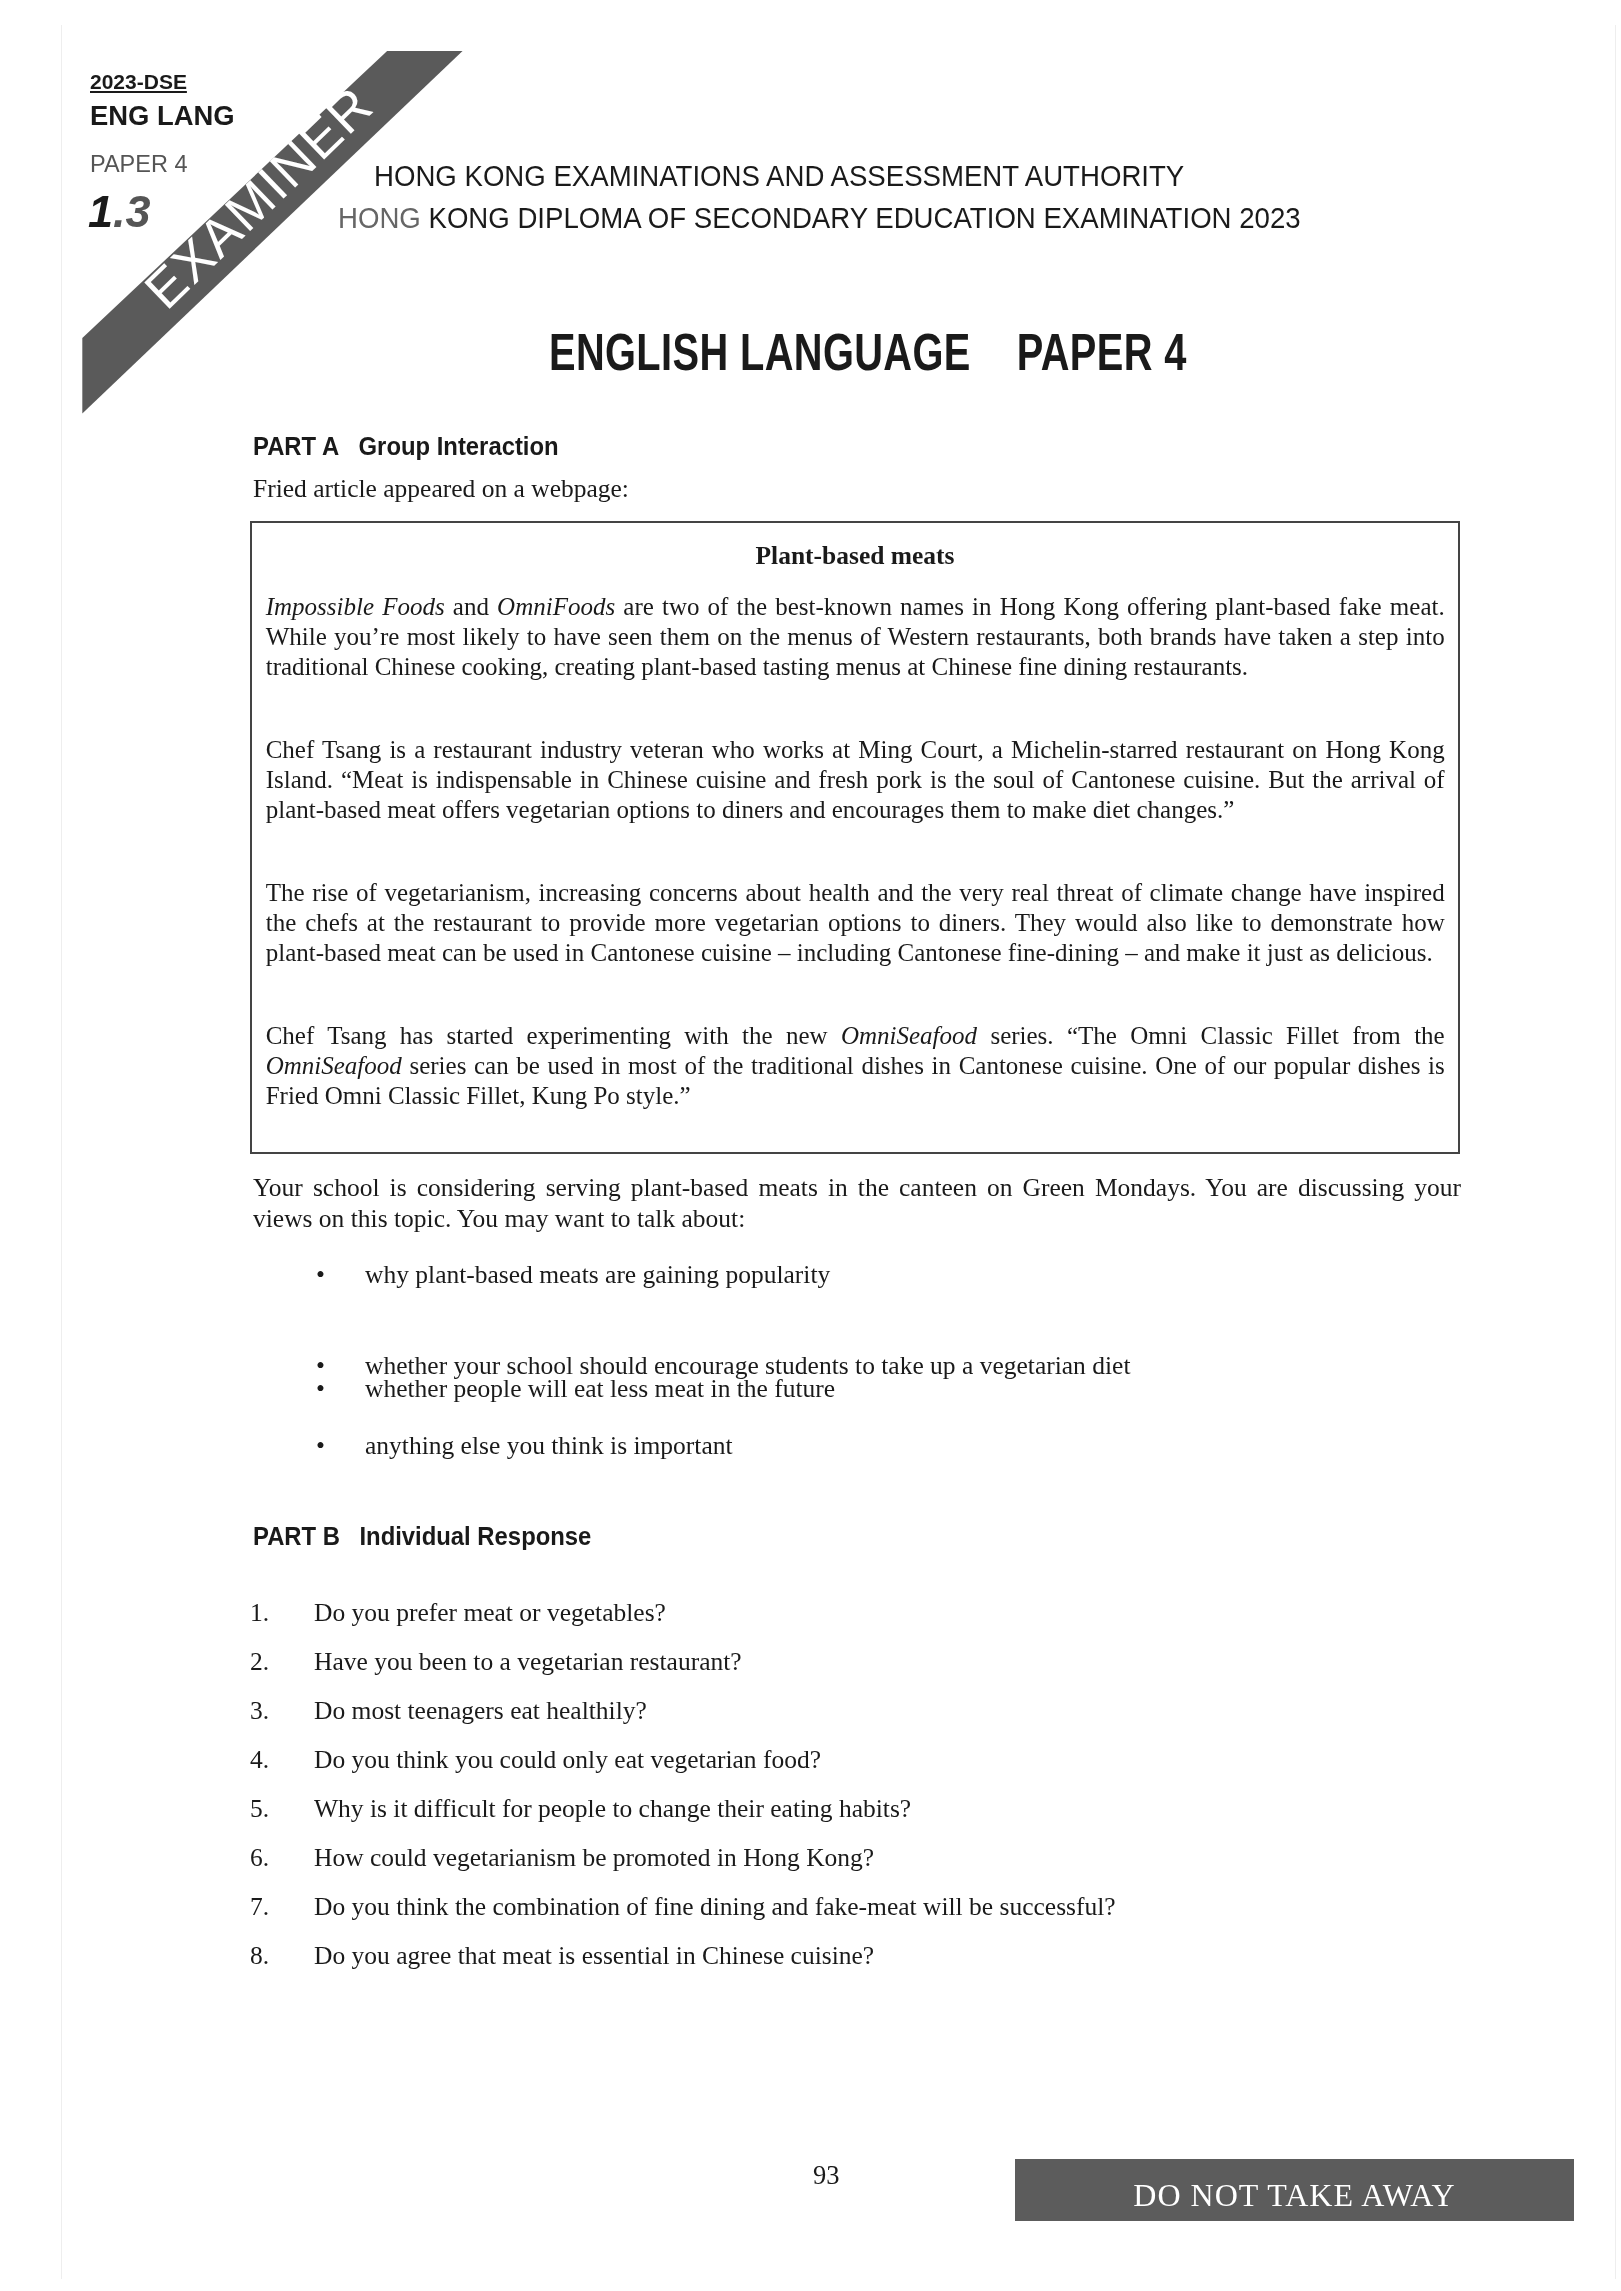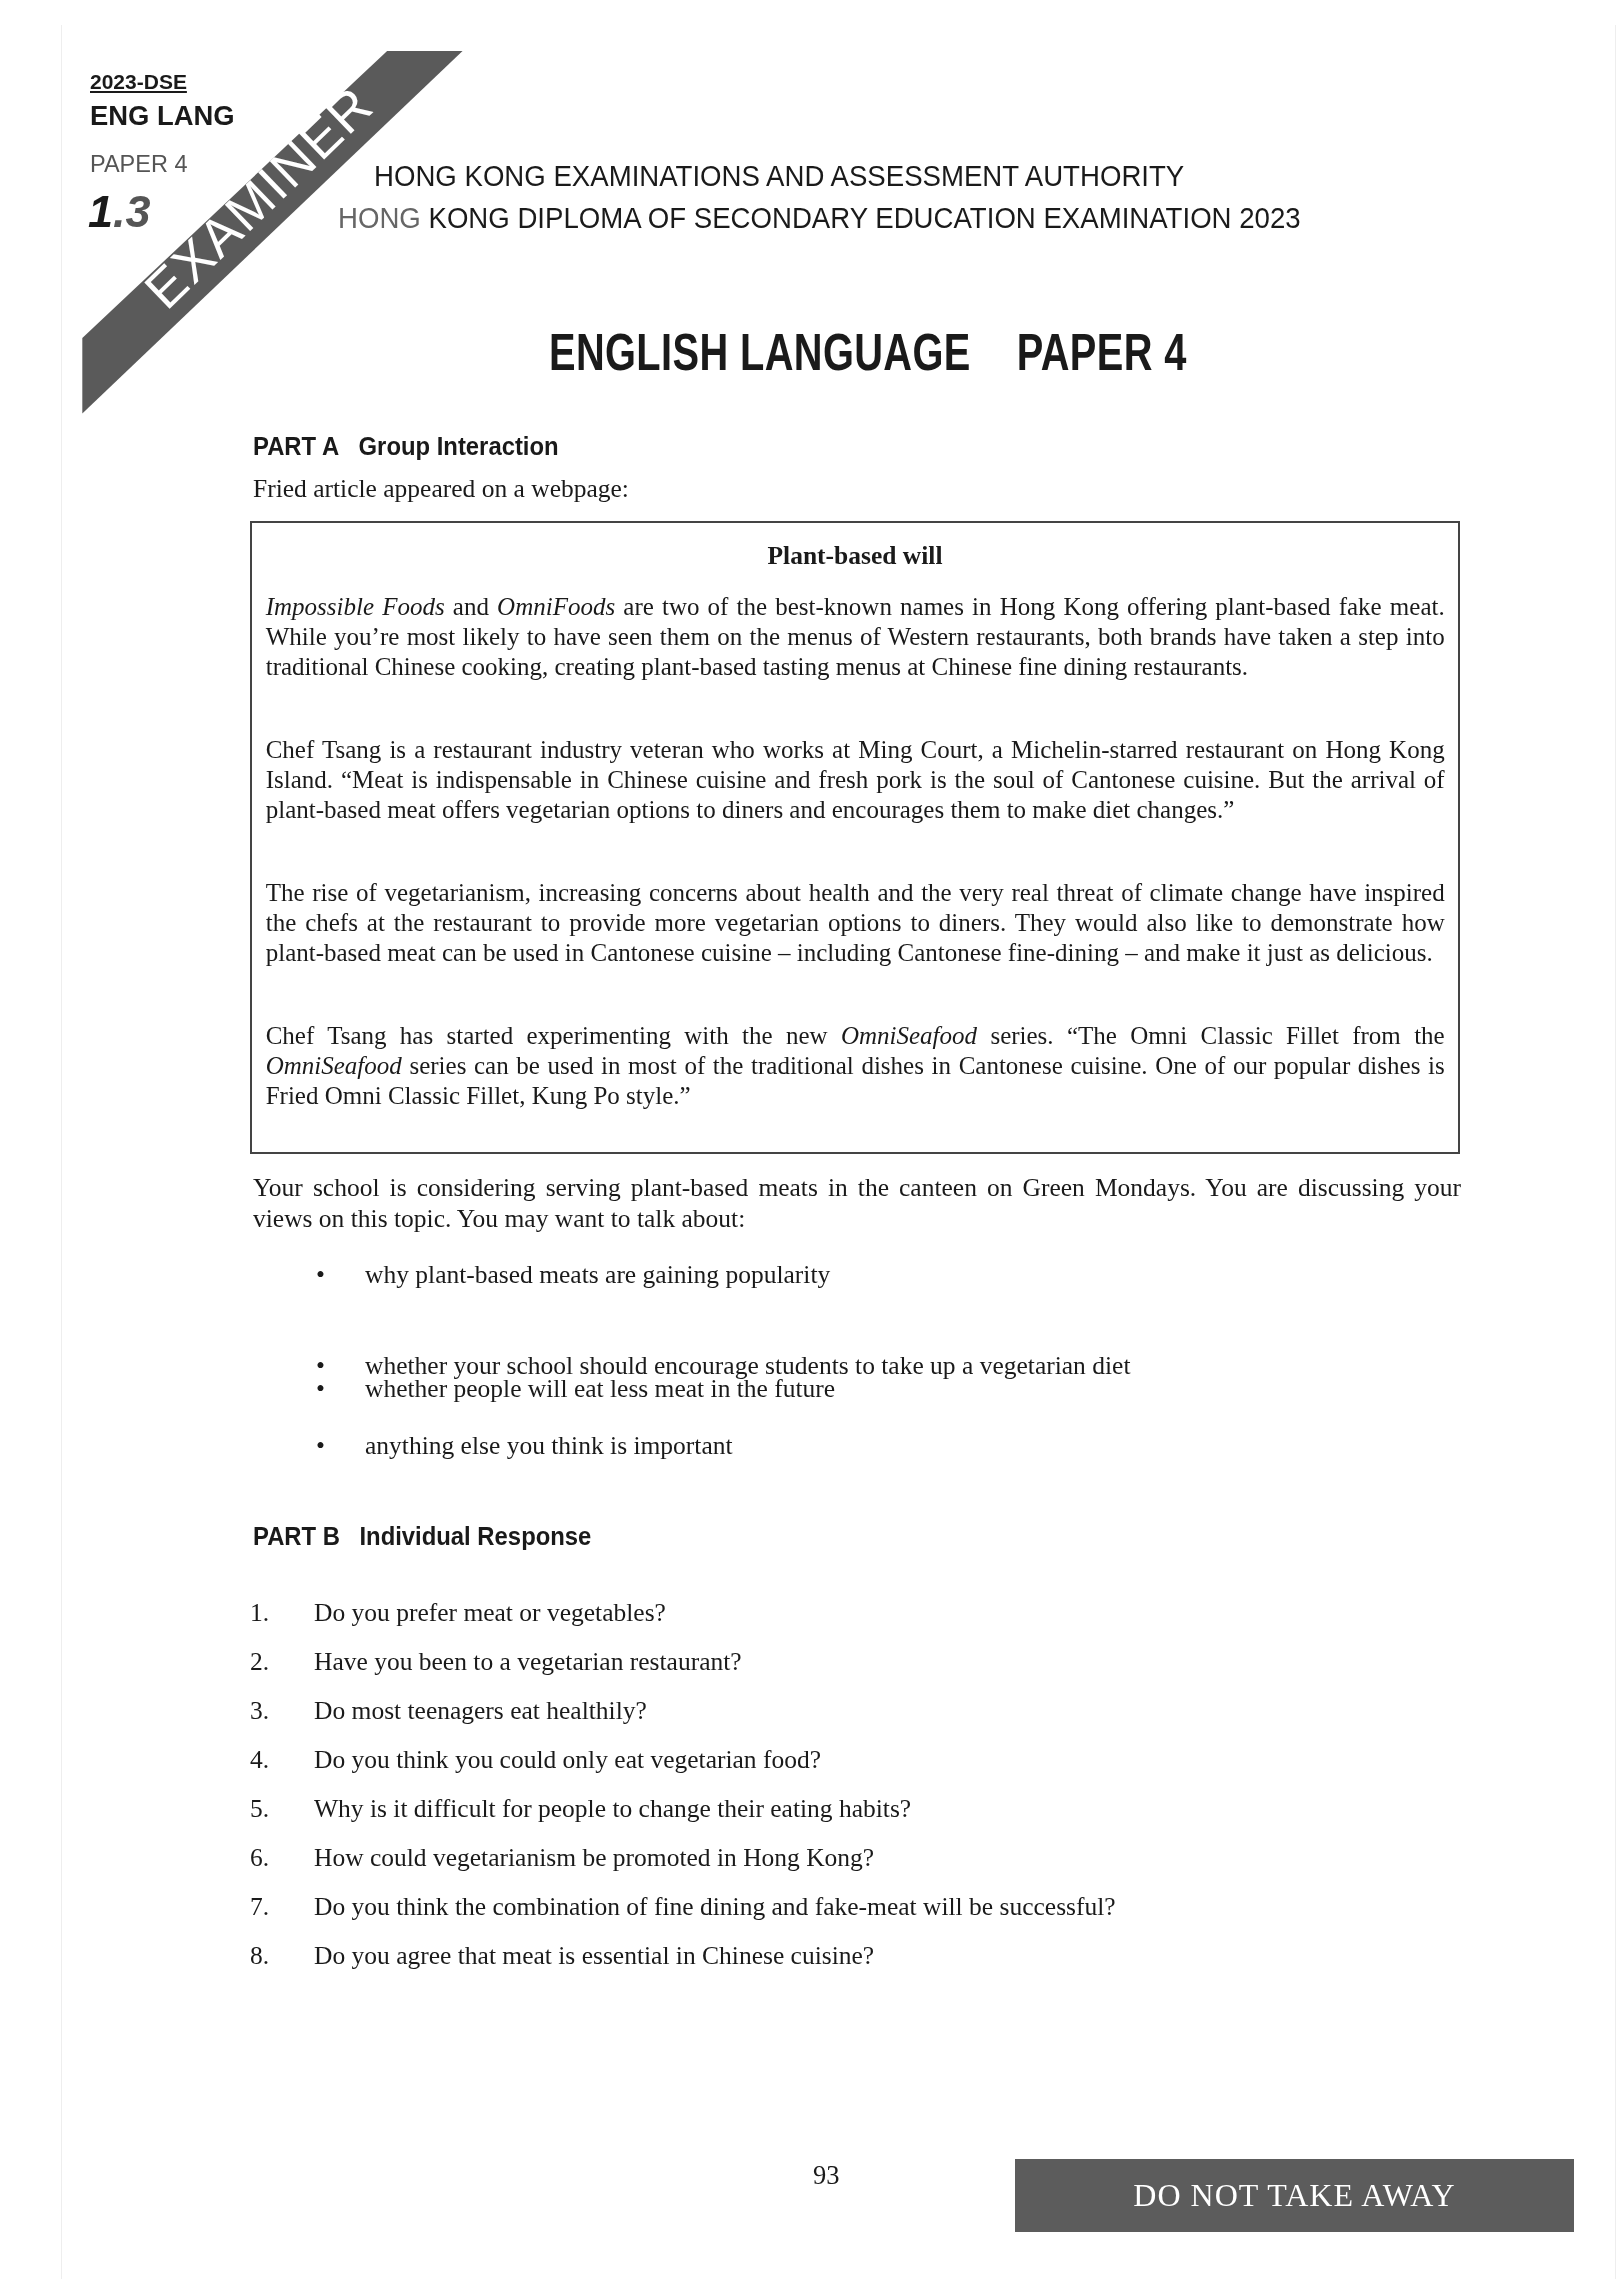--- a/index.html
+++ b/index.html
@@ -23,21 +23,21 @@
   #intro { position:absolute; left:253px; top:474px; font-size:25.5px; }
   #box { position:absolute; left:250px; top:521px; width:1210px; height:633px; border:2px solid #444; box-sizing:border-box; }
   #box-title { position:absolute; left:0; width:100%; top:17.6px; text-align:center; font-size:25.5px; font-weight:bold; }
   .para { position:absolute; left:13.7px; width:1179px; font-size:25px; line-height:30px; text-align:justify; }
   #prompt { position:absolute; left:253px; top:1172px; width:1208px; font-size:25.5px; line-height:31px; text-align:justify; }
   .bullet { position:absolute; left:316px; font-size:25.5px; white-space:nowrap; }
   .bullet .dot { display:inline-block; width:49px; }
   .q { position:absolute; left:250px; font-size:25.5px; white-space:nowrap; }
   .q .n { display:inline-block; width:64px; }
   #pagenum { position:absolute; left:813px; top:2160px; font-size:26.5px; }
-  #dnta { position:absolute; left:1015px; top:2159px; width:559px; height:73px; background:#5c5c5c; color:#fff; font-size:32px; text-align:center; line-height:73px; letter-spacing:1px; }
+  #dnta { position:absolute; left:1015px; top:2159px; width:559px; height:62px; background:#5c5c5c; color:#fff; font-size:32px; text-align:center; line-height:73px; letter-spacing:1px; }
 </style>
 </head>
 <body>
 
 <div class="edge"></div>
 <div class="edge-r"></div>
 
 <svg class="banner" viewBox="0 0 500 450">
   <polygon points="84,345 395,52 472,52 84,422" fill="#5a5a5a"></polygon>
   <text x="0" y="0" transform="translate(170,318) rotate(-44)" fill="#fff" font-family="Liberation Sans, sans-serif" font-size="54" letter-spacing="2">EXAMINER</text>
@@ -50,21 +50,21 @@
 
 <div id="auth1" class="sans">HONG KONG EXAMINATIONS AND ASSESSMENT AUTHORITY</div>
 <div id="auth2" class="sans"><span class="light">HONG</span><span> KONG DIPLOMA OF SECONDARY EDUCATION EXAMINATION 2023</span></div>
 
 <div id="title" class="sans"><span>ENGLISH LANGUAGE</span><span class="gap"></span><span>PAPER 4</span></div>
 
 <div class="part sans" style="top:431px"><span>PART A</span><span class="lbl2">Group Interaction</span></div>
 <div id="intro">Fried article appeared on a webpage:</div>
 
 <div id="box">
-  <div id="box-title">Plant-based will</div>
+  <div id="box-title">Plant-based meats</div>
   <div class="para" id="p1" style="top:69px"><i>Impossible Foods</i><span> and </span><i>OmniFoods</i><span> are two of the best-known names in Hong Kong offering plant-based fake meat. While you’re most likely to have seen them on the menus of Western restaurants, both brands have taken a step into traditional Chinese cooking, creating plant-based tasting menus at Chinese fine dining restaurants.</span></div>
   <div class="para" style="top:212px">Chef Tsang is a restaurant industry veteran who works at Ming Court, a Michelin-starred restaurant on Hong Kong Island. “Meat is indispensable in Chinese cuisine and fresh pork is the soul of Cantonese cuisine. But the arrival of plant-based meat offers vegetarian options to diners and encourages them to make diet changes.”</div>
   <div class="para" style="top:355px">The rise of vegetarianism, increasing concerns about health and the very real threat of climate change have inspired the chefs at the restaurant to provide more vegetarian options to diners. They would also like to demonstrate how plant-based meat can be used in Cantonese cuisine – including Cantonese fine-dining – and make it just as delicious.</div>
   <div class="para" id="p4" style="top:498px"><span>Chef Tsang has started experimenting with the new </span><i>OmniSeafood</i><span> series. “The Omni Classic Fillet from the </span><i>OmniSeafood</i><span> series can be used in most of the traditional dishes in Cantonese cuisine. One of our popular dishes is Fried Omni Classic Fillet, Kung Po style.”</span></div>
 </div>
 
 <div id="prompt">Your school is considering serving plant-based meats in the canteen on Green Mondays. You are discussing your views on this topic. You may want to talk about:</div>
 
 <div class="bullet" style="top:1260px"><span class="dot">•</span><span>why plant-based meats are gaining popularity</span></div>
 <div class="bullet" style="top:1351px"><span class="dot">•</span><span>whether your school should encourage students to take up a vegetarian diet</span></div>

